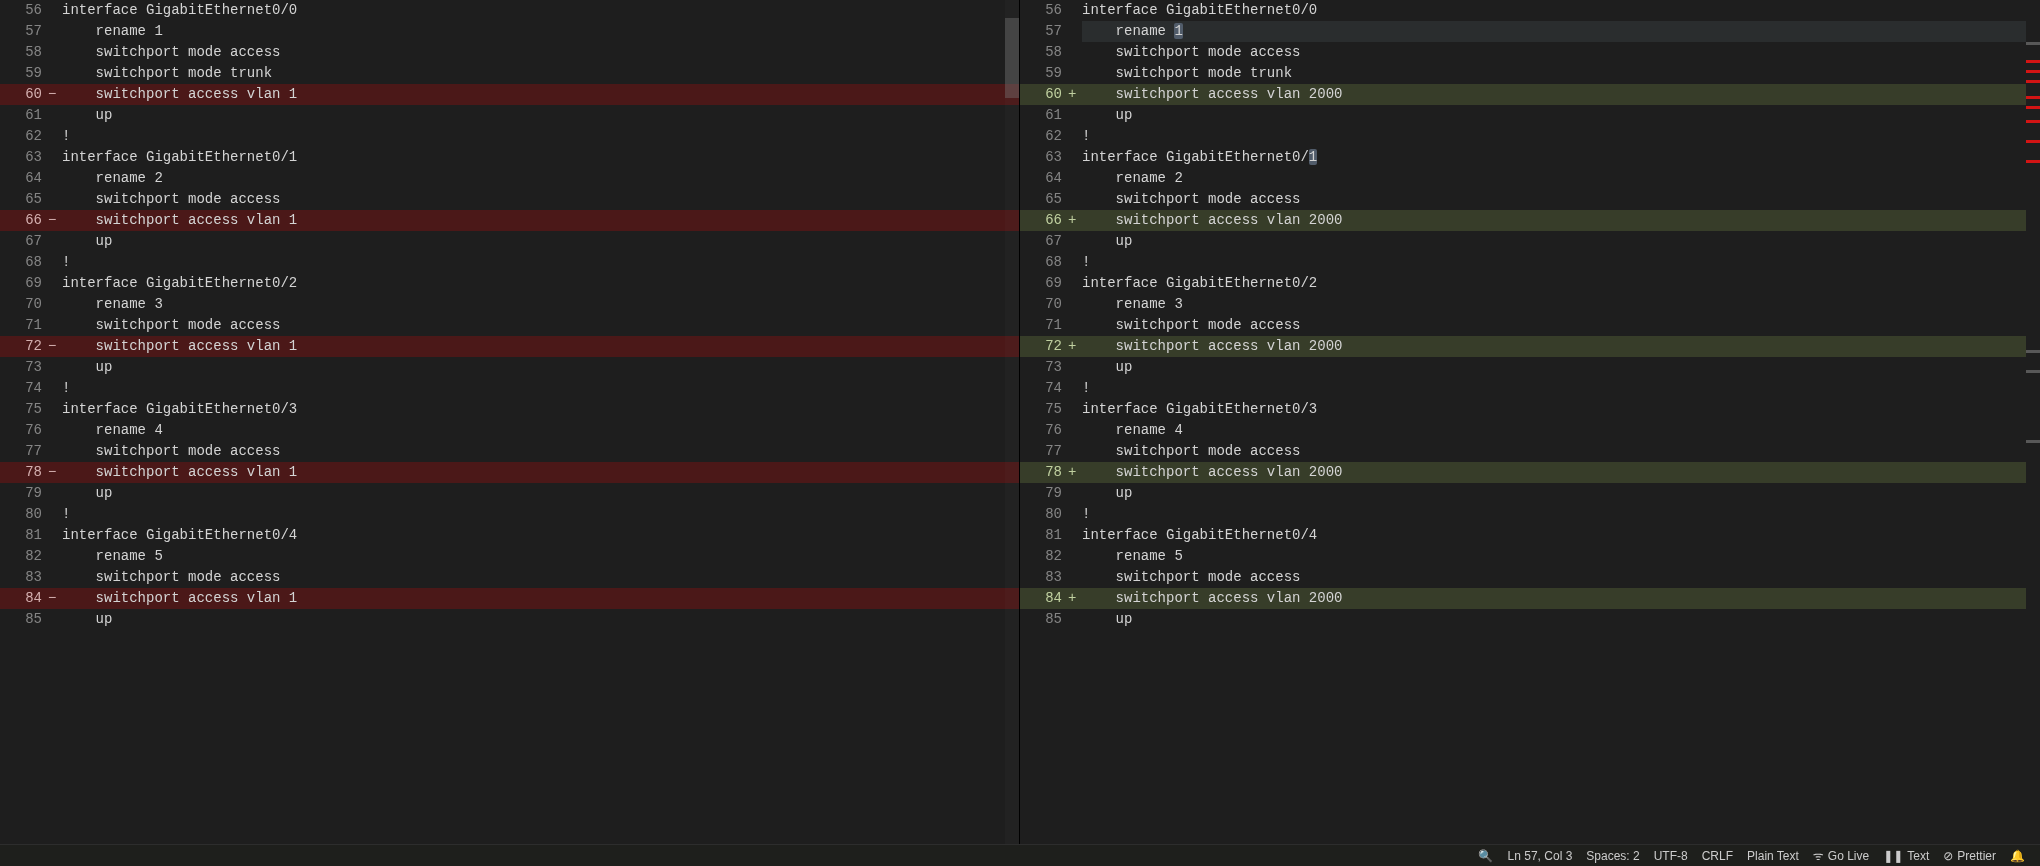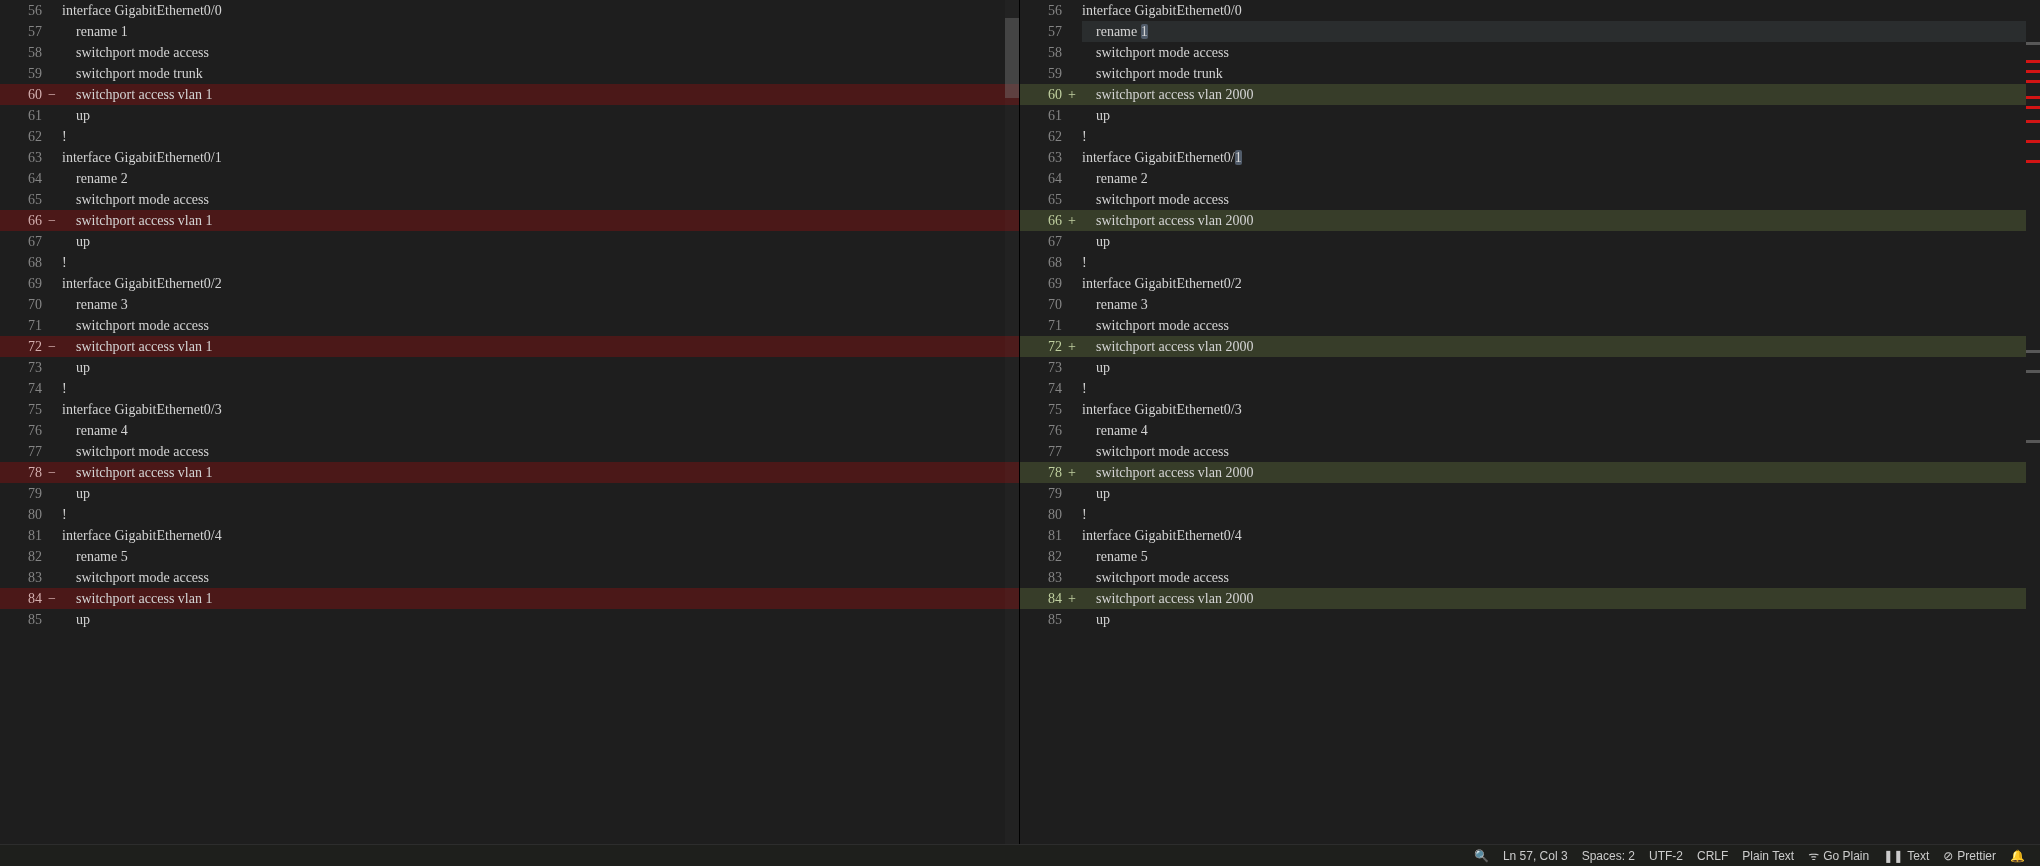--- a/index.html
+++ b/index.html
@@ -8,21 +8,20 @@
     background: #1e1e1e;
     color: #d4d4d4;
     font-family: "Consolas", "Courier New", monospace;
     font-size: 14px;
     overflow: hidden;
   }
   .diff-container {
     display: flex;
     width: 100%;
     height: calc(100% - 22px);
-    font-family: Liberation Serif, serif;
   }
   .pane {
     flex: 1 1 50%;
     display: flex;
     overflow: hidden;
     position: relative;
   }
   .pane.left { border-right: 1px solid #000; }
   .code {
     flex: 1;
@@ -112,26 +111,26 @@
       </div>
   </div>
 </div>
 
 <div class="statusbar">
   <div class="item">
     <span class="icon">🔍</span>
   </div>
   <div class="item">Ln 57, Col 3</div>
   <div class="item">Spaces: 2</div>
-  <div class="item">UTF-2</div>
+  <div class="item">UTF-8</div>
   <div class="item">CRLF</div>
   <div class="item">Plain Text</div>
   <div class="item">
     <span class="icon">ᯤ</span>
-    <span>Go Plain</span>
+    <span>Go Live</span>
   </div>
   <div class="item">
     <span class="icon">❚❚</span>
     <span>Text</span>
   </div>
   <div class="item">
     <span class="icon">⊘</span>
     <span>Prettier</span>
   </div>
   <div class="item">

